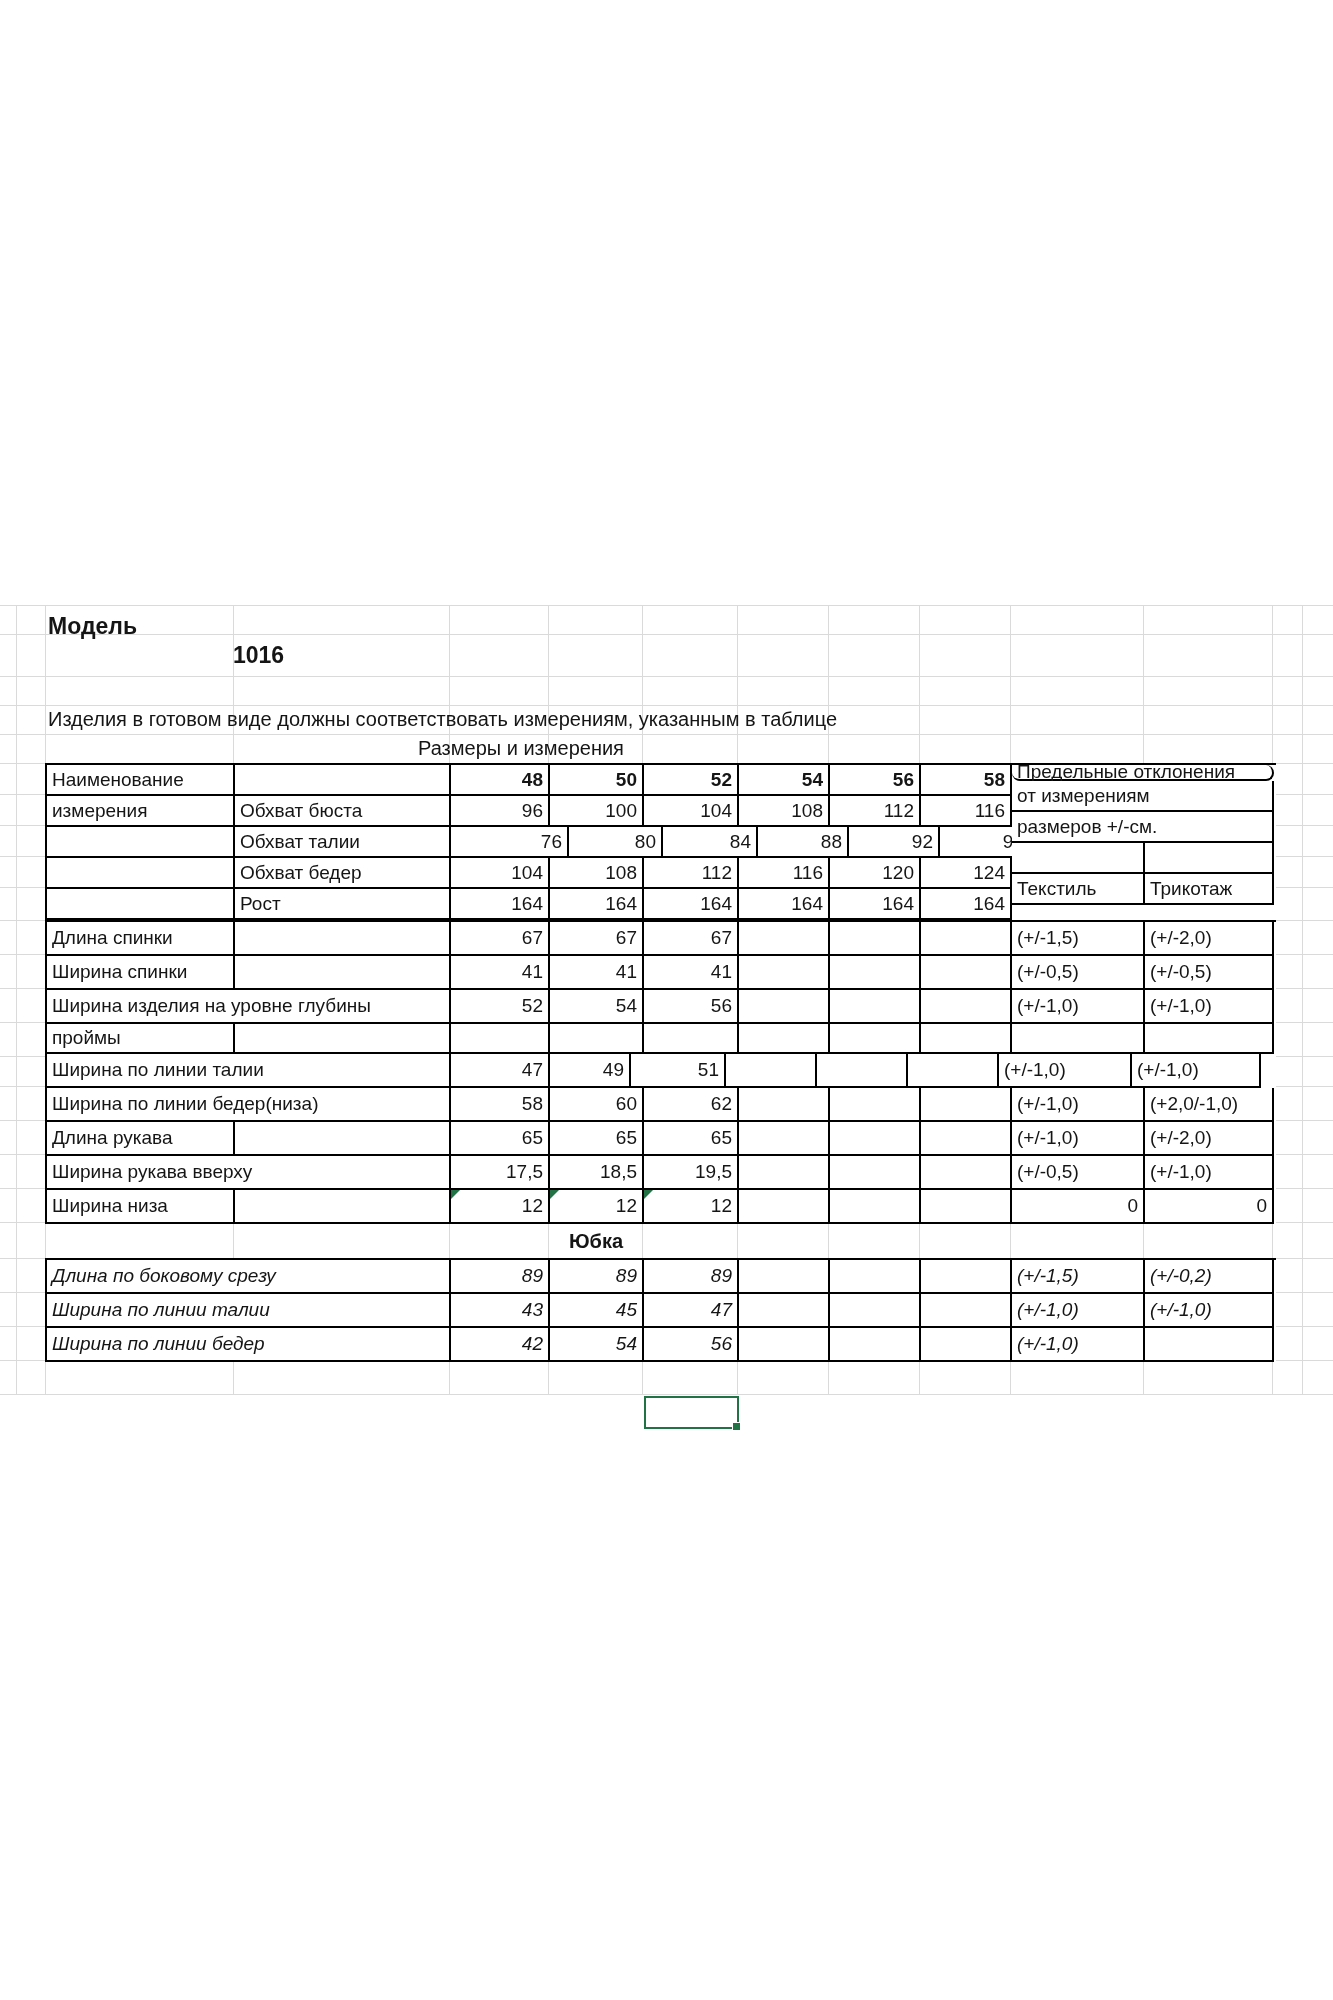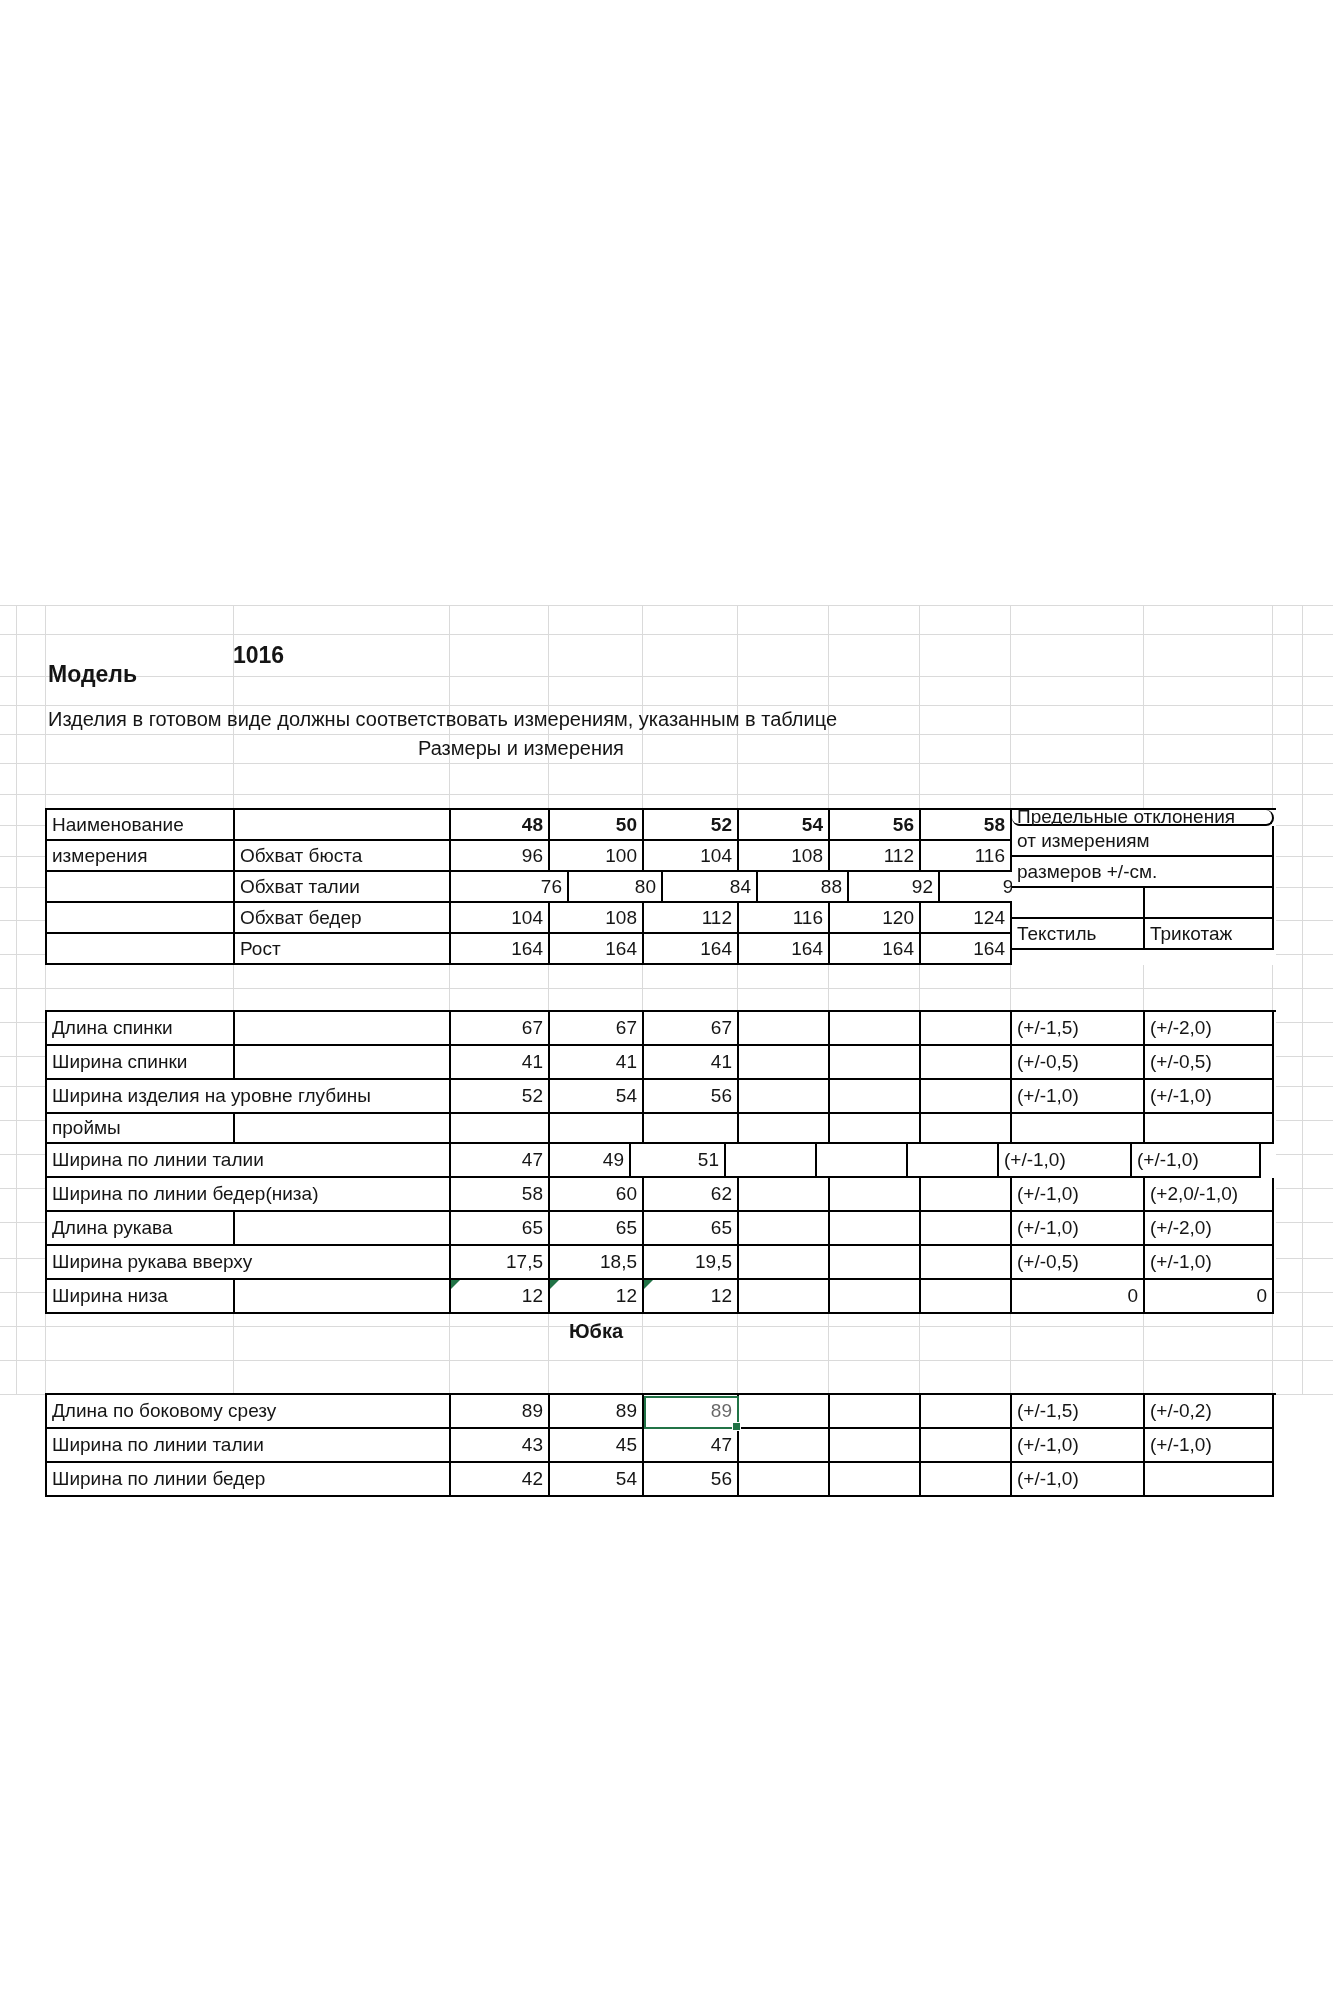--- a/index.html
+++ b/index.html
@@ -1,27 +1,27 @@
 <!DOCTYPE html>
 <html><head>
 <meta charset="utf-8">
 <style>
   html,body{margin:0;padding:0;background:#ffffff;}
   .page{position:relative;width:1333px;height:2000px;background:#ffffff;overflow:hidden;
         font-family:"Liberation Sans",sans-serif;color:#151515;}
   .vline{position:absolute;width:1px;background:#dadada;}
   .hline{position:absolute;height:1px;background:#dadada;}
   .abs{position:absolute;}
-  .model-label{left:48px;top:653px;height:42px;line-height:42px;font-size:23px;font-weight:bold;}
+  .model-label{left:48px;top:605px;height:42px;line-height:42px;font-size:23px;font-weight:bold;}
   .model-value{left:233px;top:634px;width:206px;height:42px;line-height:42px;
                font-size:23px;font-weight:bold;}
   .note-line{left:48px;top:705px;height:29px;line-height:29px;font-size:20px;white-space:nowrap;}
   .table-title{left:233px;top:734px;width:576px;height:29px;line-height:29px;text-align:center;font-size:20px;}
   .content{position:absolute;left:45px;top:763px;width:1229px;}
-  .tbl{position:relative;border-top:2px solid #000;border-left:2px solid #000;background:#fff;margin-top:45px;}
+  .tbl{position:relative;border-top:2px solid #000;border-left:2px solid #000;background:#fff;}
   .row{display:flex;}
   .cell{box-sizing:border-box;border-right:2px solid #000;border-bottom:2px solid #000;
         font-size:19px;padding:0 5px;display:flex;align-items:center;white-space:nowrap;
         overflow:visible;position:relative;background:#fff;}
   .num{justify-content:flex-end;}
   .b{font-weight:bold;}
   .sect-title{position:relative;height:34px;}
   .sect-title span{position:absolute;left:406px;width:290px;top:0;height:34px;line-height:34px;
                    text-align:center;font-weight:bold;font-size:20px;}
   .rblock{position:absolute;top:0;}
@@ -256,21 +256,21 @@
             <div class="cell num" style="width: 91px; height: 34px;"></div>
             <div class="cell num" style="width: 91px; height: 34px;"></div>
             <div class="cell num" style="width: 91px; height: 34px;"></div>
             <div class="cell num" style="width: 133px; height: 34px;">0</div>
             <div class="cell num" style="width: 129px; height: 34px;">0</div>
           </div>
         </div>
         <div class="sect-title">
           <span>Юбка</span>
         </div>
-        <div class="tbl" style="width: 1229px;">
+        <div class="tbl" style="width: 1229px; font-style: italic;">
           <div class="row">
             <div class="cell" style="width: 404px; height: 34px;">Длина по боковому срезу</div>
             <div class="cell num" style="width: 99px; height: 34px;">89</div>
             <div class="cell num" style="width: 94px; height: 34px;">89</div>
             <div class="cell num" style="width: 95px; height: 34px;">89</div>
             <div class="cell num" style="width: 91px; height: 34px;"></div>
             <div class="cell num" style="width: 91px; height: 34px;"></div>
             <div class="cell num" style="width: 91px; height: 34px;"></div>
             <div class="cell" style="width: 133px; height: 34px;">(+/-1,5)</div>
             <div class="cell" style="width: 129px; height: 34px;">(+/-0,2)</div>

